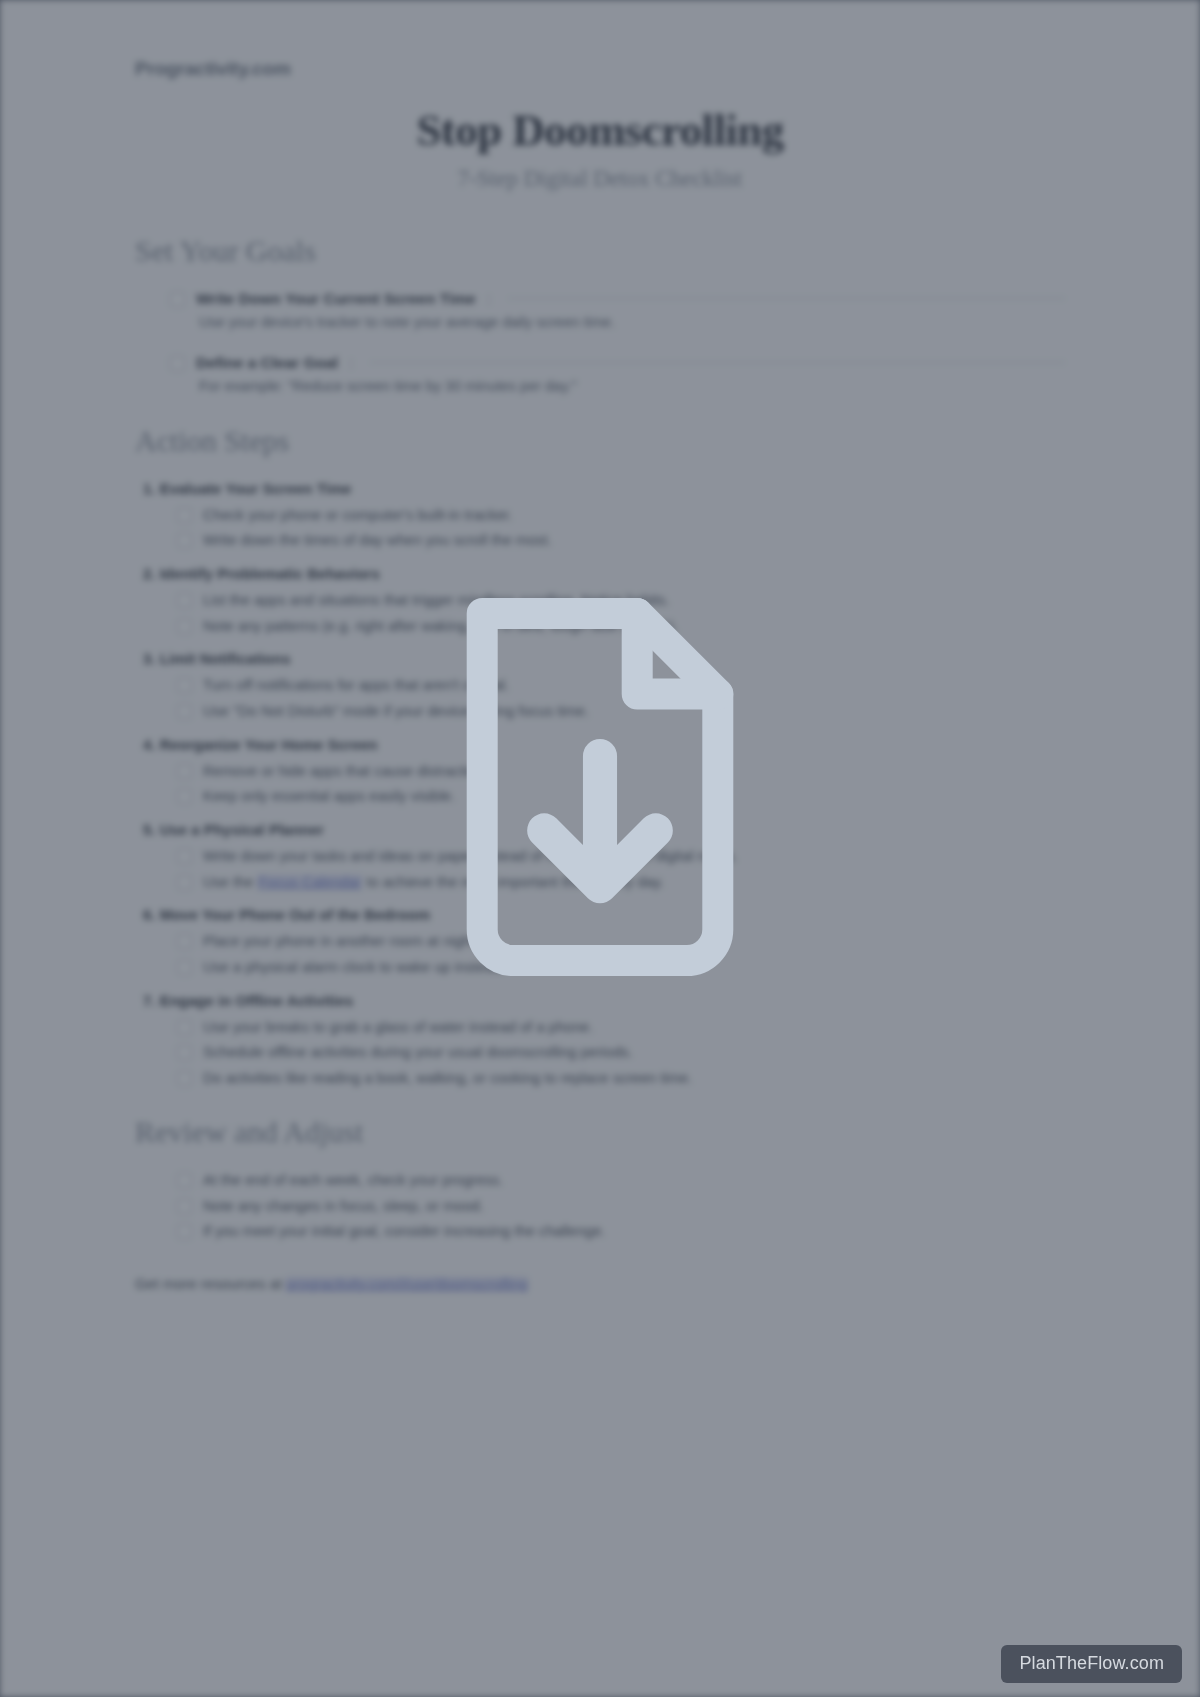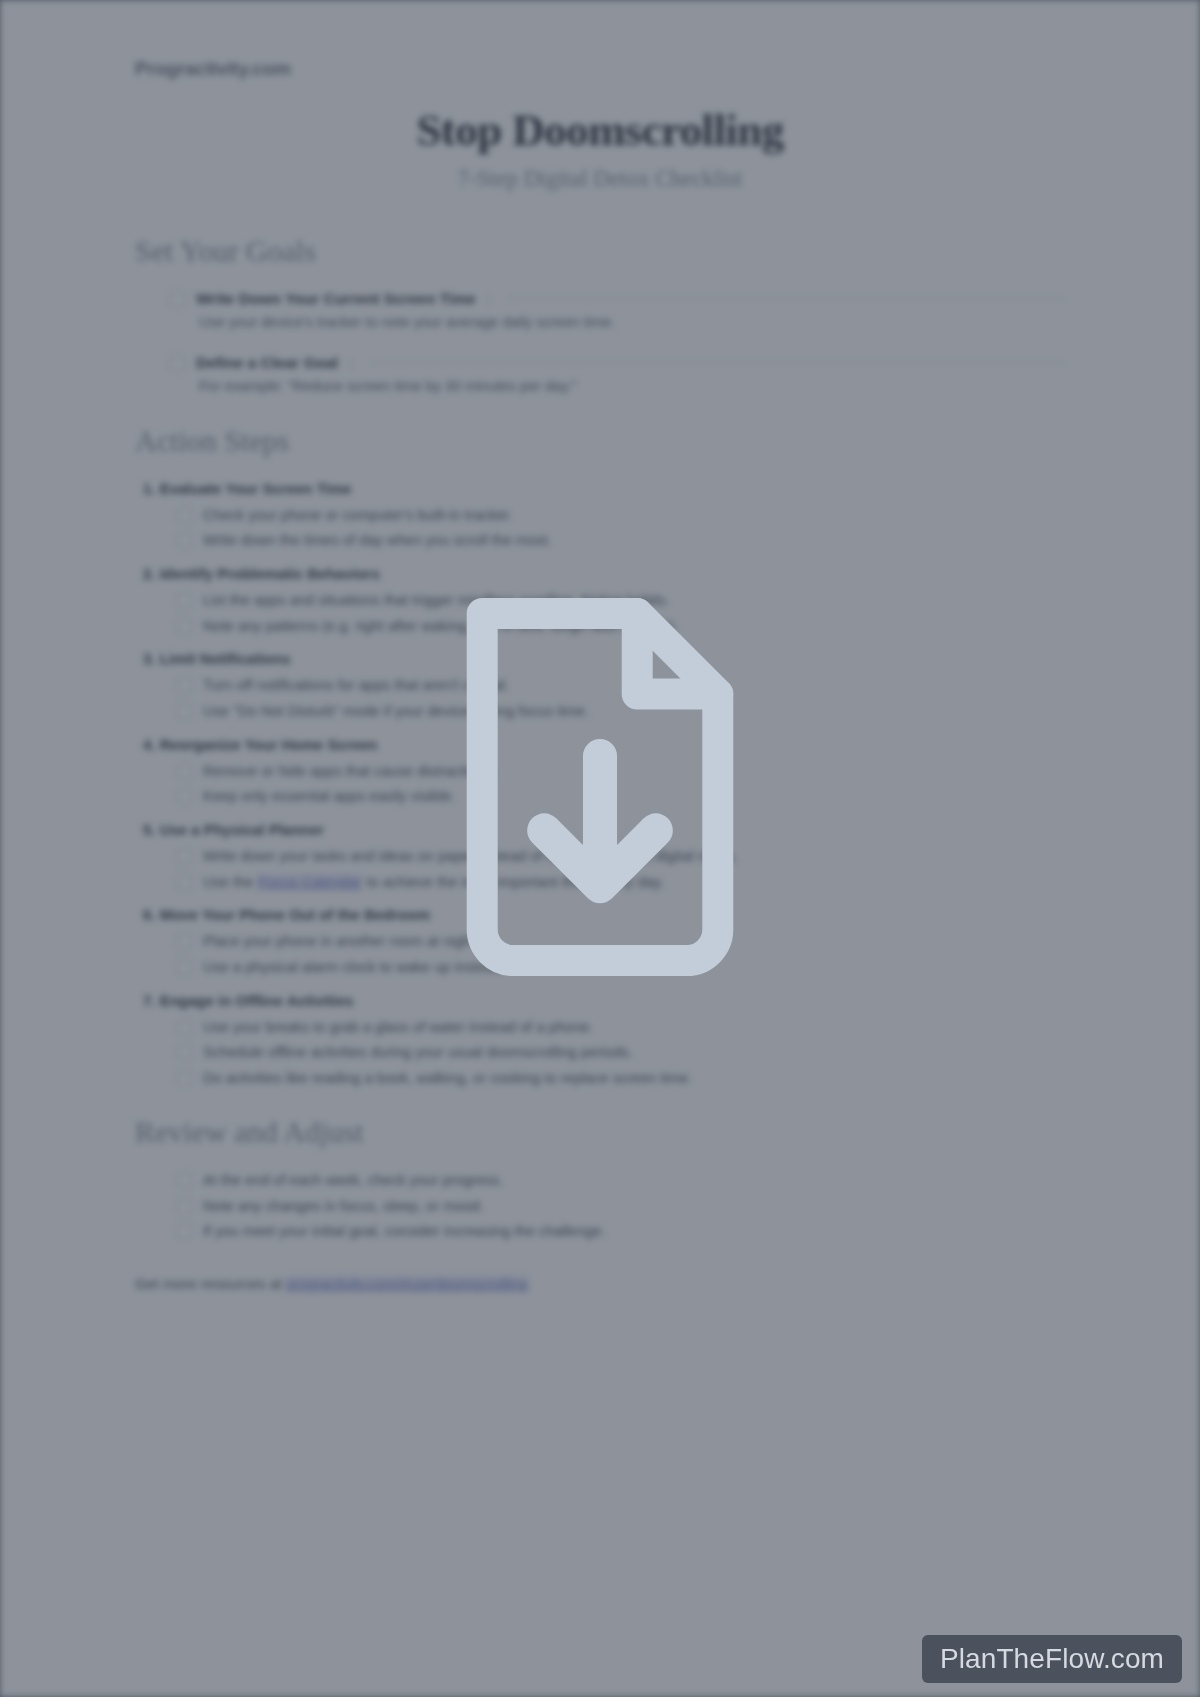--- a/index.html
+++ b/index.html
@@ -167,21 +167,21 @@
   #dl-icon svg { width: 100%; height: 100%; display: block; }
 
   
   #badge {
     position: absolute;
     right: 18px;
     bottom: 14px;
     background: #4b515d;
     color: #d6dae0;
     font-family: "Liberation Sans", sans-serif;
-    font-size: 28px;
+    font-size: 18px;
     letter-spacing: 0.1px;
     padding: 9px 18px 10px 18px;
     border-radius: 6px;
     line-height: 1.05;
   }
 </style>
 </head>
 <body>
 
 <div id="doc-wrap">

